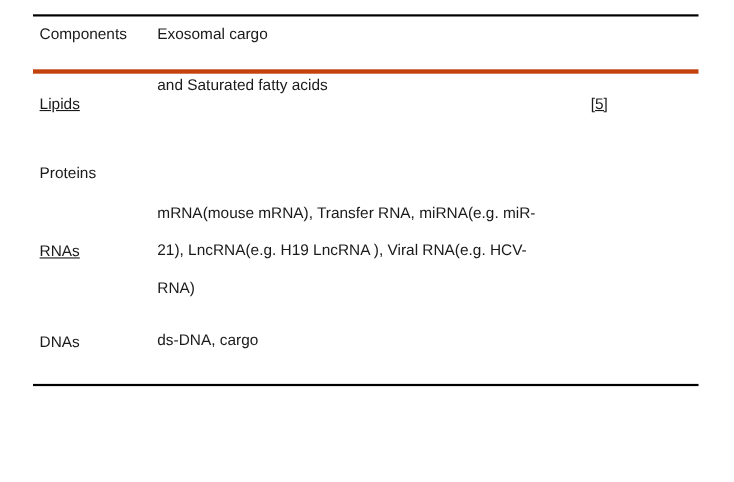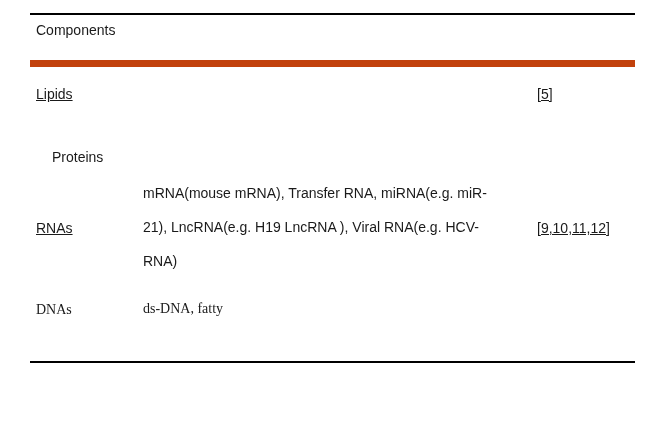--- a/index.html
+++ b/index.html
@@ -20,73 +20,74 @@
     border-top: 2px solid #000000;
     border-bottom: 2px solid #000000;
   }
   .row {
     display: grid;
     grid-template-columns: 113px 394px 98px;
   }
   .thead {
     height: 52px;
     padding-top: 5px;
-    border-bottom: 7px solid #c2410c;
+    border-bottom: 4px solid #c2410c;
   }
   .cell { line-height: 20px; }
   .c1 { padding-left: 6px; }
   .cargo-line {
     height: 34px;          
     line-height: 20px;
     white-space: pre;      
   }
   
   .row-lipids   .cargo { padding-top: 0;   }
   .row-lipids   .side  { padding-top: 17px; text-decoration: underline; }
   .row-lipids   { padding-bottom: 2px; }
   .row-proteins .cargo { padding-top: 6px;  }
-  .row-proteins .side  { padding-top: 41px; margin-left: 16px; }
+  .row-proteins .side  { padding-top: 41px; }
   .row-rnas     .cargo { padding-top: 16px; }
   .row-rnas     .side  { padding-top: 51px; text-decoration: underline; }
   .row-dnas     .cargo { padding-top: 14px; }
   .row-dnas     .side  { padding-top: 15px; }
-  .row-dnas     { padding-bottom: 28px; font-family: Liberation Serif, serif; }
+  .row-dnas     { padding-bottom: 16px; }
 </style>
 </head>
 <body>
 
 <div class="page">
   <div class="rule-table">
 
     <div class="row thead">
       <div class="cell c1 th">Components</div>
+      <div class="cell c2 th">Exosomal cargo</div>
     </div>
 
     <div class="row body row-lipids">
       <div class="cell c1 side">Lipids</div>
       <div class="cell c2 cargo">
+          <div class="cargo-line">and Saturated fatty acids</div>
         </div>
       <div class="cell c3 side">[5]</div>
     </div>
 
     <div class="row body row-proteins">
       <div class="cell c1 side">Proteins</div>
     </div>
 
     <div class="row body row-rnas">
       <div class="cell c1 side">RNAs</div>
       <div class="cell c2 cargo">
           <div class="cargo-line">mRNA(mouse mRNA), Transfer RNA, miRNA(e.g. miR-</div>
           <div class="cargo-line">21), LncRNA(e.g. H19 LncRNA ), Viral RNA(e.g. HCV-</div>
           <div class="cargo-line">RNA)</div>
         </div>
-      <div class="cell c3 side">[9,10,11,12]</div>
     </div>
 
     <div class="row body row-dnas">
       <div class="cell c1 side">DNAs</div>
       <div class="cell c2 cargo">
-          <div class="cargo-line">ds-DNA, fatty</div>
+          <div class="cargo-line">ds-DNA, cargo</div>
         </div>
     </div>
 
   </div>
 </div>
 
 </body></html>

